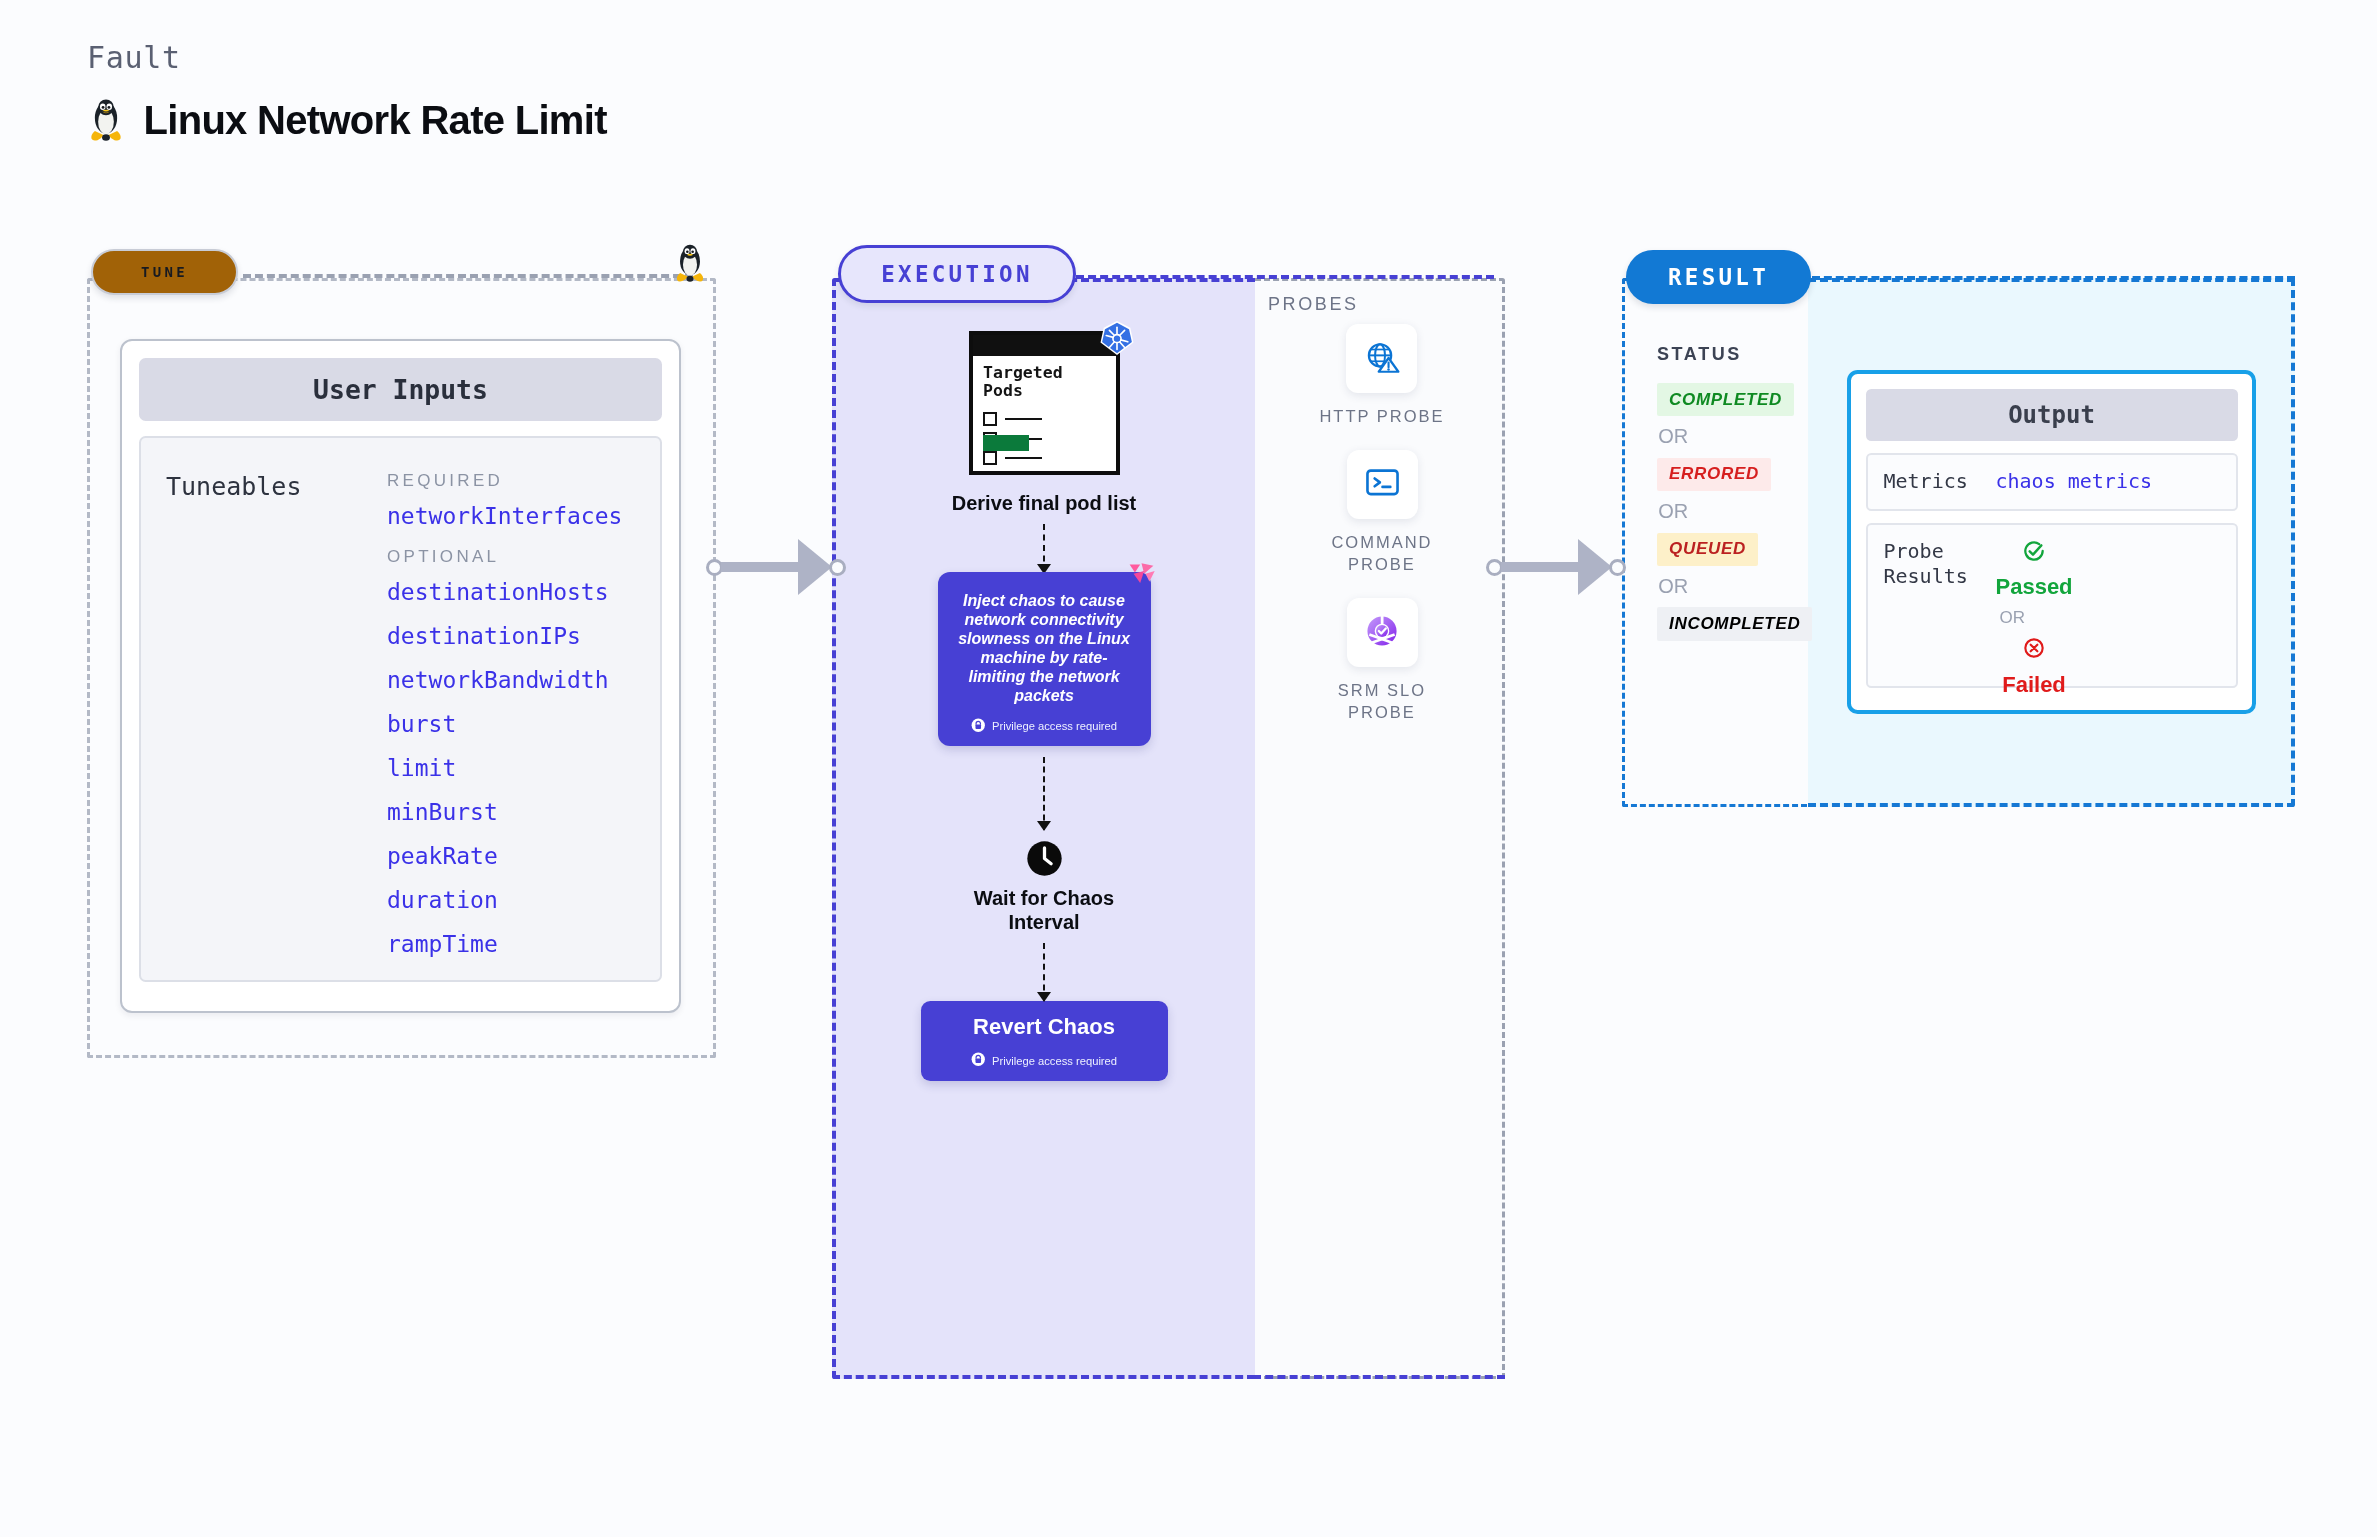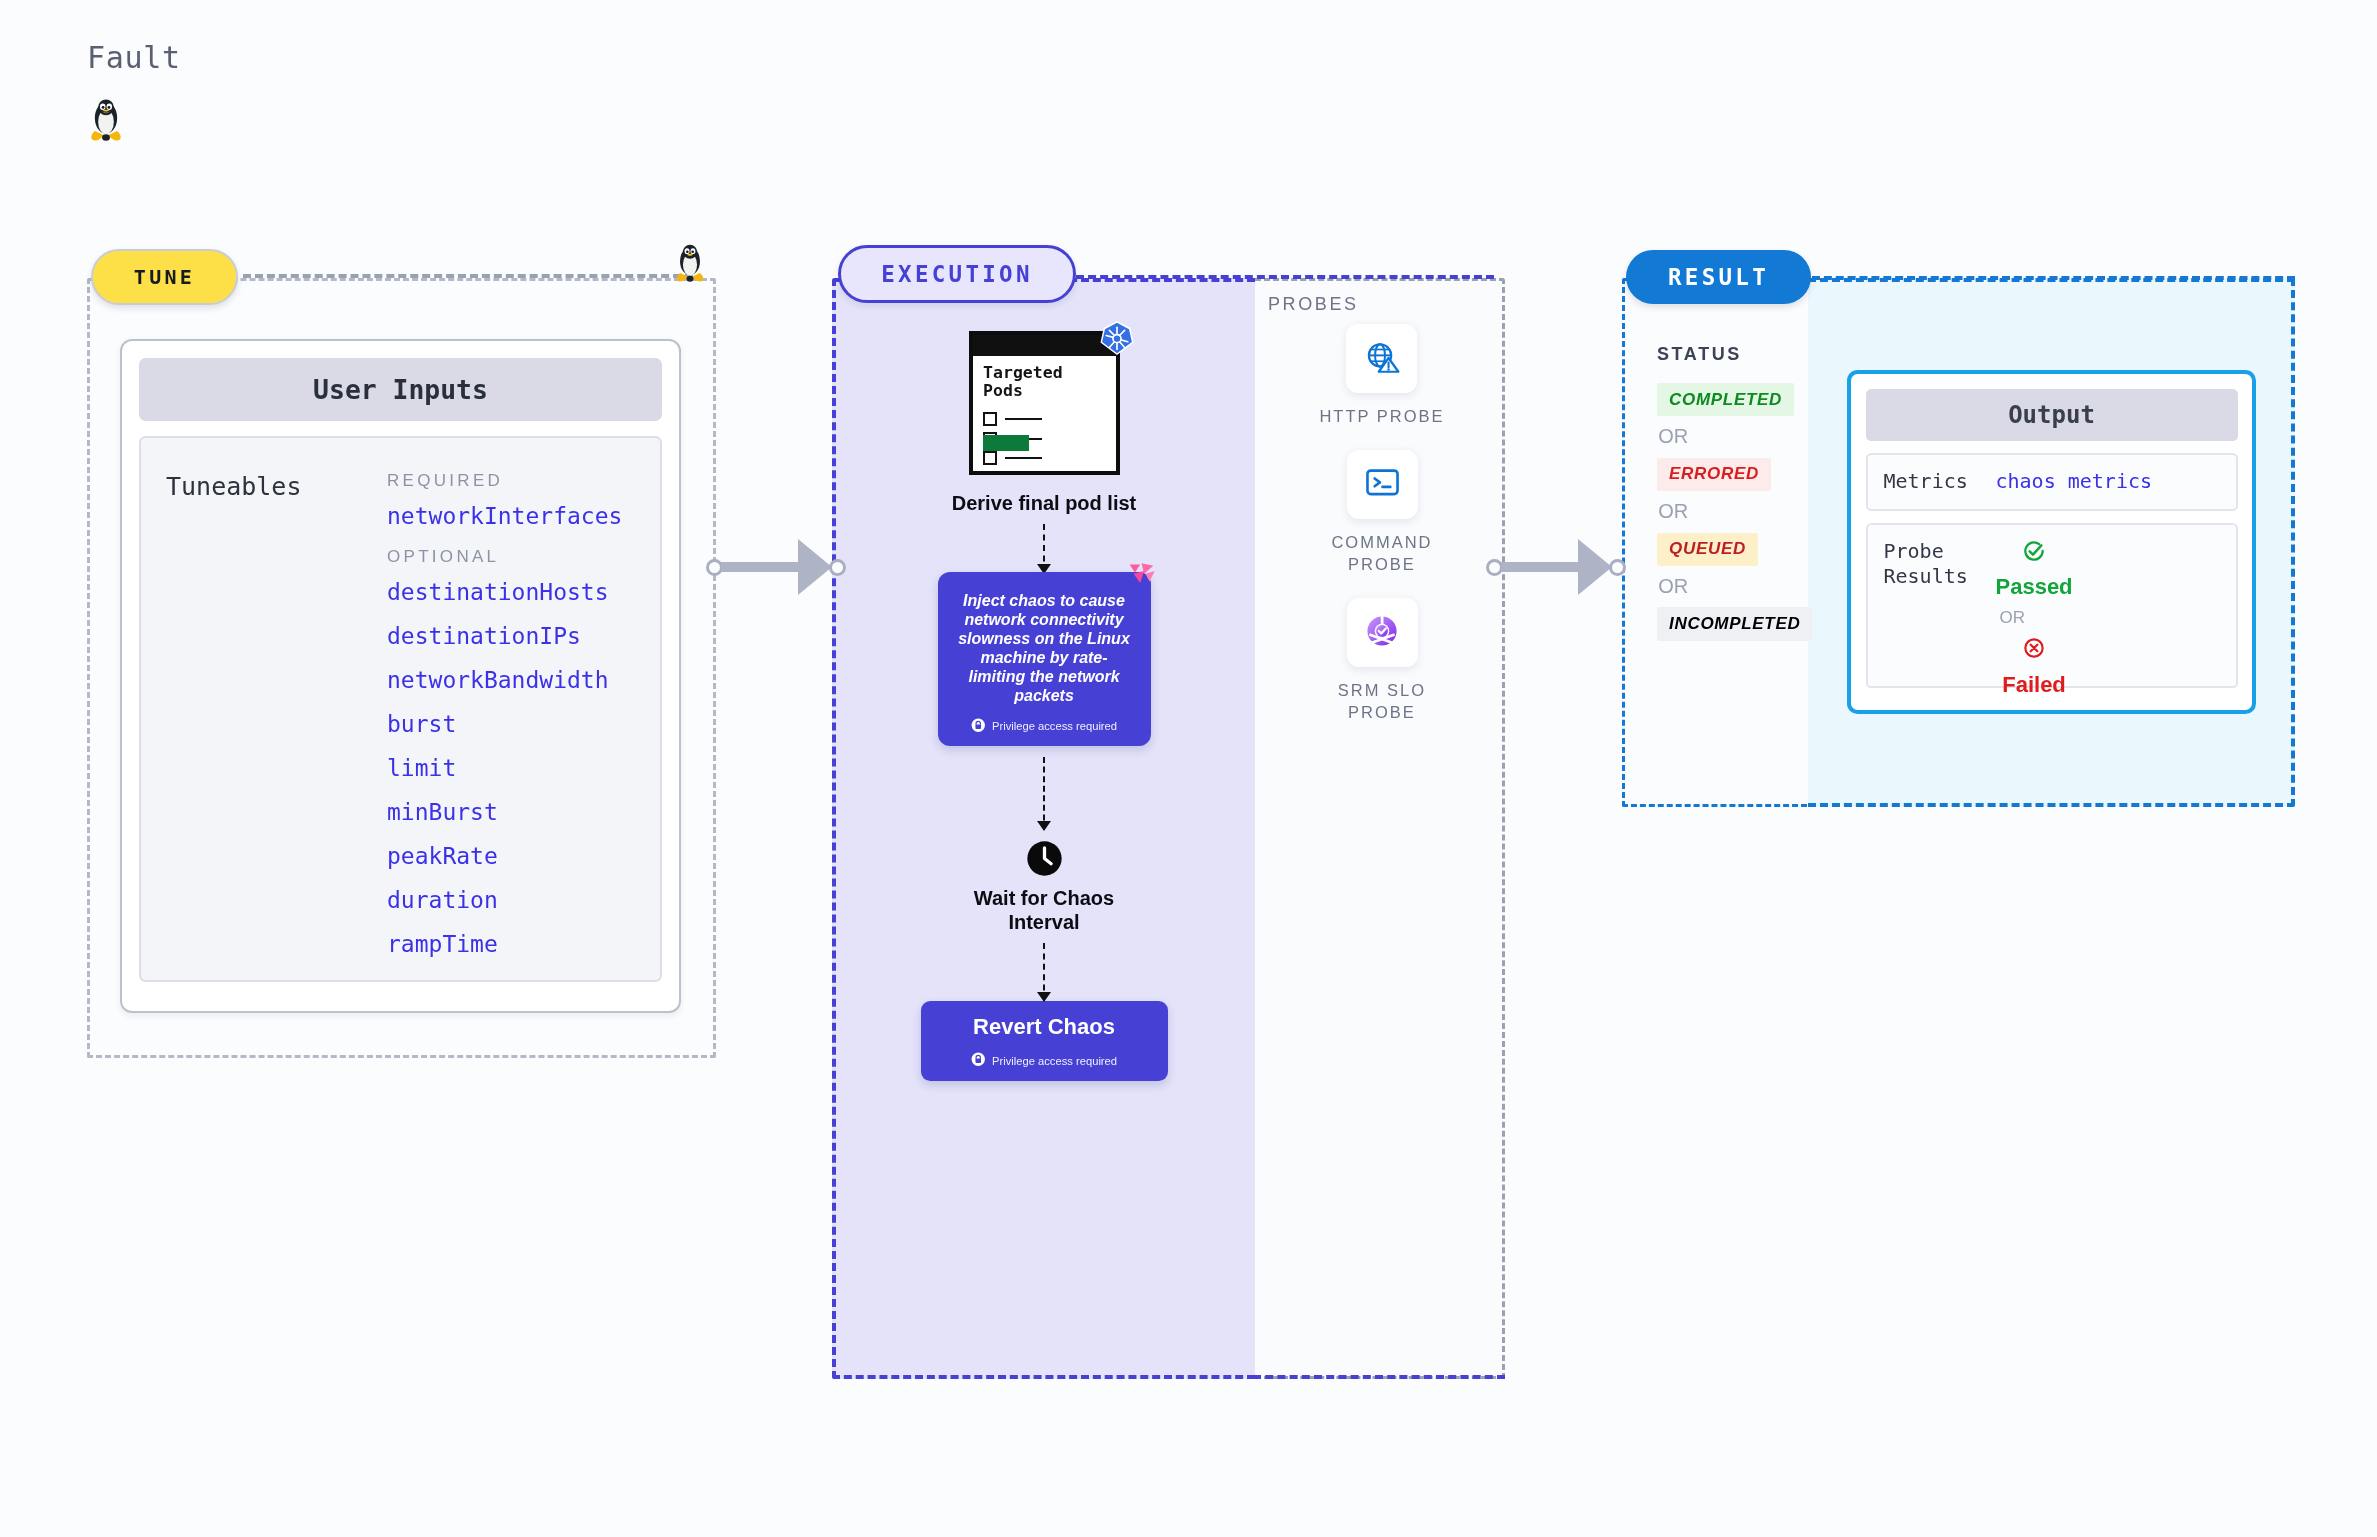--- a/index.html
+++ b/index.html
@@ -43,22 +43,22 @@
                   border: 4px dashed #1578d4; border-left: none; border-radius: 0 2.6px 2.6px 0;
                   background: #eaf8fe; }
 
   
   .pill {
     position: absolute; display: flex; align-items: center; justify-content: center;
     font-family: "DejaVu Sans Mono", monospace;
     font-weight: 700; letter-spacing: 3.3px; border-radius: 660px;
   }
   #tune-pill {
-    left: 91px; top: 249px; width: 147px; height: 56px; font-size: 20px;
-    background: #fde047; color: #171a21; border: 2.6px solid #c8ccd6;
+    left: 91px; top: 249px; width: 147px; height: 46px; font-size: 14px;
+    background: #a16207; color: #171a21; border: 2.6px solid #c8ccd6;
     box-shadow: 0 3.3px 6.6px rgba(30,35,60,.13);
   }
   #exec-pill {
     left: 838px; top: 245px; width: 238px; height: 58px; font-size: 22.5px;
     background: #e7e6fc; color: #4740d4; border: 3.3px solid #4740d4;
     box-shadow: 0 3.3px 6.6px rgba(30,35,60,.10);
   }
   #result-pill {
     left: 1626px; top: 250px; width: 185px; height: 54px; font-size: 22.5px;
     background: #1279d4; color: #ffffff; border: none;
@@ -225,20 +225,21 @@
         <ellipse cx="34" cy="13" rx="4.2" ry="5" fill="#fff"></ellipse>
         <circle cx="24.5" cy="14" r="2.2" fill="#14181d"></circle>
         <circle cx="33.5" cy="14" r="2.2" fill="#14181d"></circle>
         <path d="M23 20 q6 6 12 0 q-6 4 -12 0z" fill="#f5b50a"></path>
         <path d="M23.5 19.2 q5.5 -3.5 11 0 q-5.5 2 -11 0z" fill="#fbc91b"></path>
         <path d="M12 50 q-7 6 -5 12 q2 4 9 2 q6 -2 9 -8z" fill="#f5b50a"></path>
         <path d="M46 50 q7 6 5 12 q-2 4 -9 2 q-6 -2 -9 -8z" fill="#f5b50a"></path>
         <ellipse cx="29" cy="60" rx="6" ry="5" fill="#1b2229"></ellipse>
       </svg>
     </span>
+    <span id="title-text">Linux Network Rate Limit</span>
   </div>
 </div>
 
 <div class="panel" id="tune-panel"></div>
 <div class="panel" id="exec-panel"></div>
 <div class="panel" id="probes-panel"></div>
 <div class="panel" id="result-panel"></div>
 <div class="panel" id="output-panel"></div>
 
 <div class="leader" id="tune-leader"></div>

